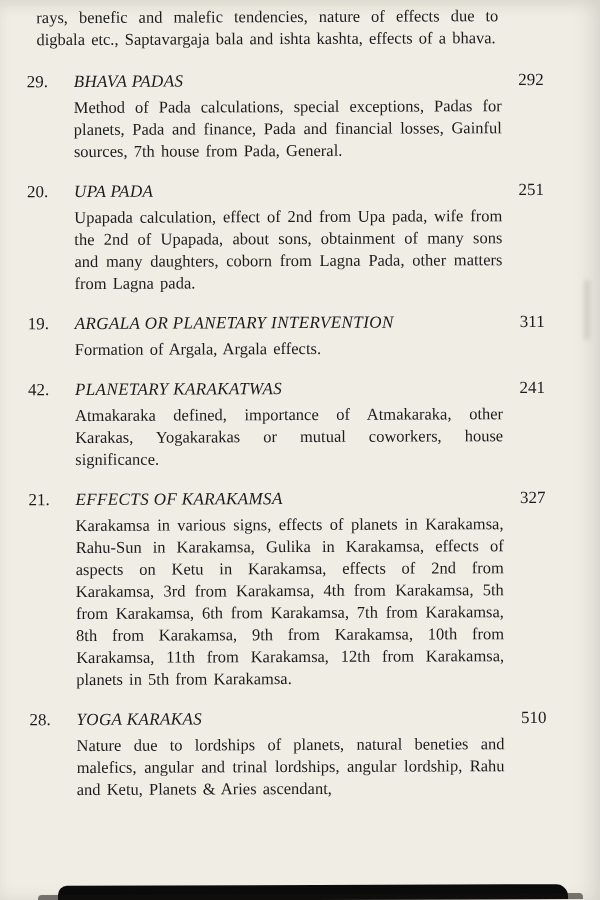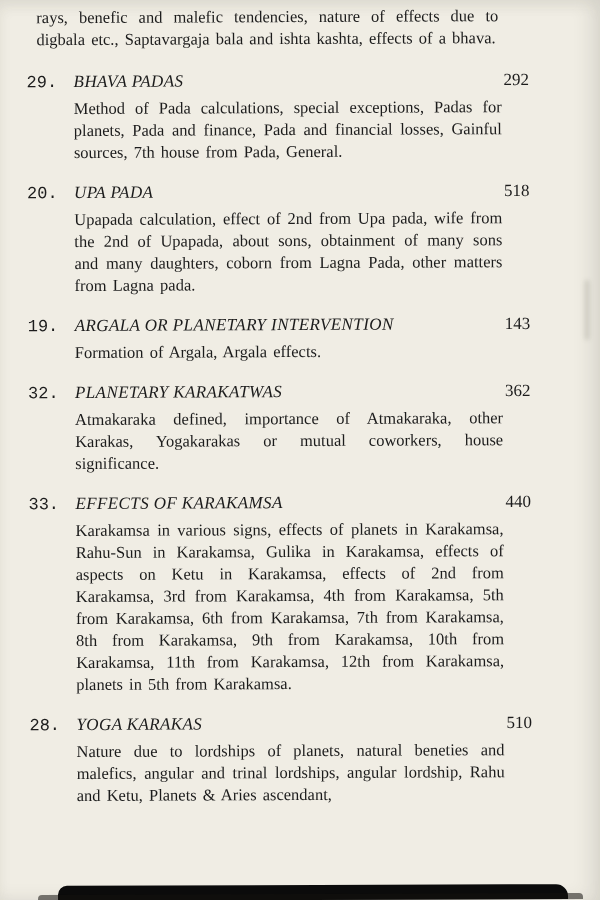--- a/index.html
+++ b/index.html
@@ -40,30 +40,29 @@
   .entry-head {
     display: flex;
     align-items: baseline;
     font-size: 17px;
     line-height: 22px;
   }
   .entry-num {
     width: 47px;
     flex: 0 0 47px;
     font-style: normal;
-    font-family: Liberation Mono, monospace;
   }
   .entry-title {
     flex: 1 1 auto;
     font-style: italic;
     letter-spacing: 0.4px;
   }
   .entry-page {
     flex: 0 0 auto;
-    text-align: left;
+    text-align: right;
     min-width: 40px;
   }
   .entry-body {
     margin-left: 47px;   
     margin-right: 42px;  
     margin-top: 4px;
     font-size: 16.5px;
     line-height: 22px;
     text-align: justify;
     word-spacing: 2px;
@@ -113,45 +112,45 @@
       <span class="entry-num">29.</span>
       <span class="entry-title">BHAVA PADAS</span>
       <span class="entry-page">292</span>
     </div>
     <p class="entry-body">Method of Pada calculations, special exceptions, Padas for planets, Pada and finance, Pada and financial losses, Gainful sources, 7th house from Pada, General.</p>
   </div>
         <div class="entry">
     <div class="entry-head">
       <span class="entry-num">20.</span>
       <span class="entry-title">UPA PADA</span>
-      <span class="entry-page">518</span>
+      <span class="entry-page">251</span>
     </div>
     <p class="entry-body">Upapada calculation, effect of 2nd from Upa pada, wife from the 2nd of Upapada, about sons, obtainment of many sons and many daughters, coborn from Lagna Pada, other matters from Lagna pada.</p>
   </div>
         <div class="entry">
     <div class="entry-head">
       <span class="entry-num">19.</span>
       <span class="entry-title">ARGALA OR PLANETARY INTERVENTION</span>
-      <span class="entry-page">143</span>
+      <span class="entry-page">311</span>
     </div>
     <p class="entry-body">Formation of Argala, Argala effects.</p>
   </div>
         <div class="entry">
     <div class="entry-head">
-      <span class="entry-num">32.</span>
+      <span class="entry-num">42.</span>
       <span class="entry-title">PLANETARY KARAKATWAS</span>
-      <span class="entry-page">362</span>
+      <span class="entry-page">241</span>
     </div>
     <p class="entry-body">Atmakaraka defined, importance of Atmakaraka, other Karakas, Yogakarakas or mutual coworkers, house significance.</p>
   </div>
         <div class="entry">
     <div class="entry-head">
-      <span class="entry-num">33.</span>
+      <span class="entry-num">21.</span>
       <span class="entry-title">EFFECTS OF KARAKAMSA</span>
-      <span class="entry-page">440</span>
+      <span class="entry-page">327</span>
     </div>
     <p class="entry-body">Karakamsa in various signs, effects of planets in Karakamsa, Rahu-Sun in Karakamsa, Gulika in Karakamsa, effects of aspects on Ketu in Karakamsa, effects of 2nd from Karakamsa, 3rd from Karakamsa, 4th from Karakamsa, 5th from Karakamsa, 6th from Karakamsa, 7th from Karakamsa, 8th from Karakamsa, 9th from Karakamsa, 10th from Karakamsa, 11th from Karakamsa, 12th from Karakamsa, planets in 5th from Karakamsa.</p>
   </div>
         <div class="entry">
     <div class="entry-head">
       <span class="entry-num">28.</span>
       <span class="entry-title">YOGA KARAKAS</span>
       <span class="entry-page">510</span>
     </div>
     <p class="entry-body">Nature due to lordships of planets, natural beneties and malefics, angular and trinal lordships, angular lordship, Rahu and Ketu, Planets &amp; Aries ascendant,</p>

